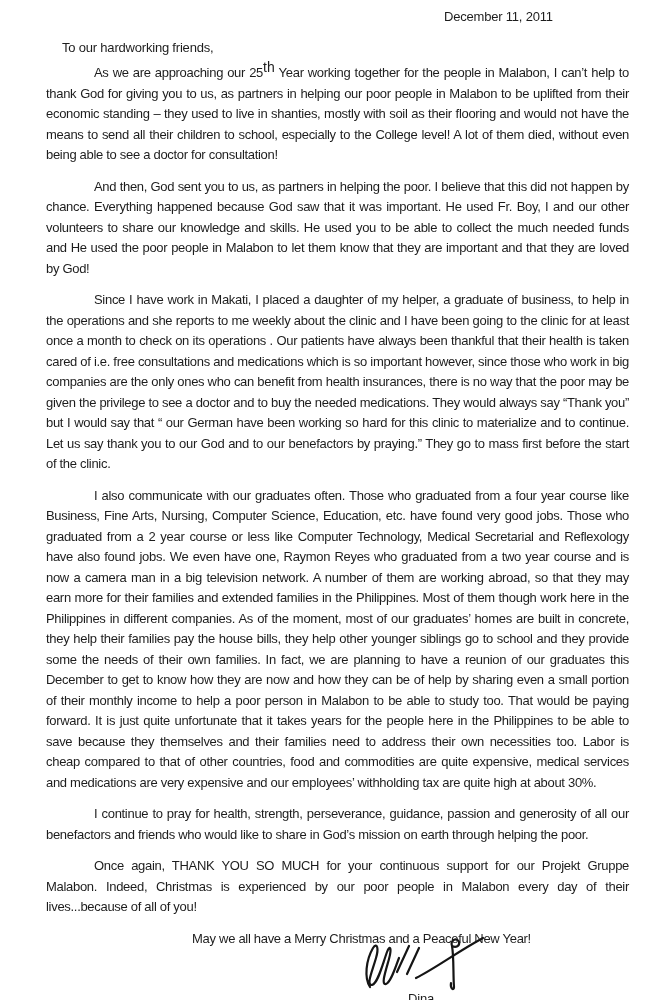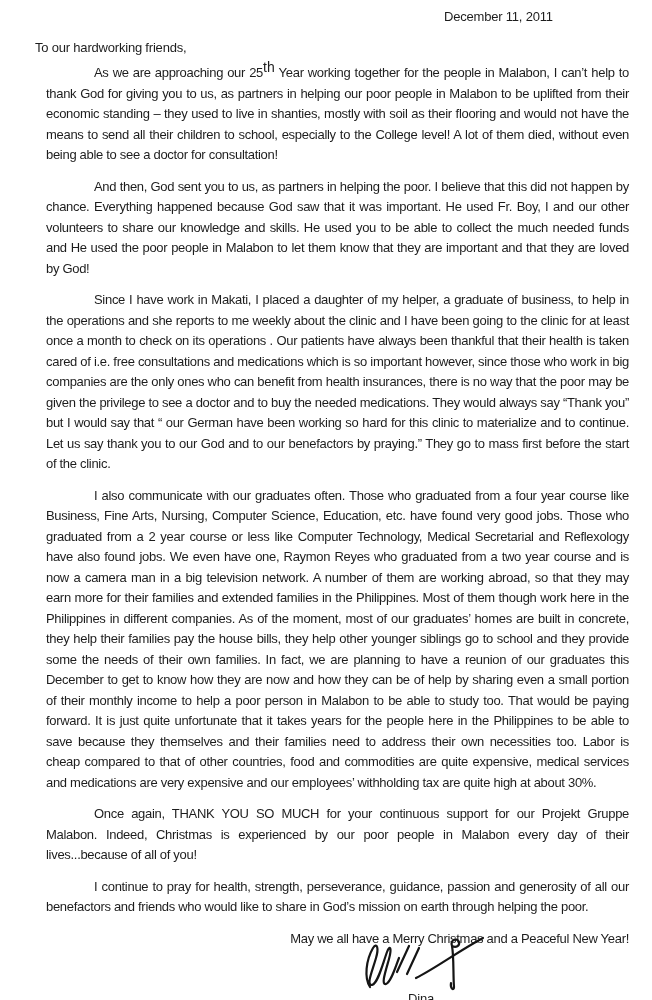--- a/index.html
+++ b/index.html
@@ -19,41 +19,41 @@
   .date {
     position: absolute;
     top: 9px;
     left: 444px;
     font-size: 13px;
     letter-spacing: -0.2px;
   }
   .salutation {
     position: absolute;
     top: 40px;
-    left: 35px;
+    left: 62px;
     font-size: 13px;
     letter-spacing: -0.2px;
     text-align: center;
   }
   .letter-body {
     position: absolute;
     top: 63px;
     left: 46px;
     width: 583px;
     font-size: 13px;
     line-height: 20.5px;
     letter-spacing: -0.3px;
     text-align: justify;
   }
   .letter-body p {
     margin: 0 0 11px 0;
     text-indent: 48px;
   }
   .letter-body p.closing {
-    text-align: right;
+    text-align: center;
     margin-bottom: 0;
   }
   .letter-body sup {
     font-size: 14px;
     line-height: 0;
     vertical-align: super;
     letter-spacing: 0;
   }
   .sig-block {
     margin: -16px 0 0 300px;
@@ -77,22 +77,22 @@
 
   <div class="date">December 11, 2011</div>
 
   <div class="salutation">To our hardworking friends,</div>
 
   <div class="letter-body">
     <p><span>As we are approaching our 25</span><sup>th</sup><span> Year working together for the people in Malabon, I can’t help to thank God for giving you to us, as partners in helping our poor people in Malabon to be uplifted from their economic standing – they used to live in shanties, mostly with soil as their flooring and would not have the means to send all their children to school, especially to the College level!  A lot of them died, without even being able to see a doctor for consultation!</span></p>
     <p>And then, God sent you to us, as partners in helping the poor.  I believe that this did not happen by chance.  Everything happened because God saw that it was important.  He used Fr. Boy, I and our other volunteers to share our knowledge and skills.  He used you to be able to collect the much needed funds and He used the poor people in Malabon to let them know that they are important and that they are loved by God!</p>
     <p>Since I have work in Makati, I placed a daughter of my helper, a graduate of business, to help in the operations and she reports to me weekly about the clinic and I have been going to the clinic for at least once a month to check on its operations .  Our patients have always been thankful that their health is taken cared of i.e. free consultations and medications which is so important however, since those who work in big companies are the only ones who can benefit from health insurances, there is no way that the poor may be given the privilege to see a doctor and to buy the needed medications.  They would always say “Thank you”  but I would say that “ our German have been working so hard for this clinic to materialize and to continue.  Let us say thank you to our God and to our benefactors by praying.”  They go to mass first before the start of the clinic.</p>
     <p>I also communicate with our graduates often.  Those who graduated from a four year course like Business, Fine Arts, Nursing, Computer Science, Education, etc. have found very good jobs.  Those who graduated from a 2 year course or less like Computer Technology, Medical Secretarial and Reflexology have also found jobs.  We even have one, Raymon Reyes who graduated from a two year course and is now a camera man in a big television network.   A number of them are working abroad, so that they may earn more for their families and extended families in the Philippines.  Most of them though work here in the Philippines in different companies.  As of the moment, most of our graduates’ homes are built in concrete,  they help their families pay the house bills, they help other younger siblings go to school and they provide some the needs of their own families.  In fact, we are planning to have a reunion of our graduates this December  to get to know how they are now and how they can be of help by sharing even a small portion of their monthly income to help a poor person in Malabon to be able to study too.  That would be paying forward.  It is just quite unfortunate that it takes years for the people here in the Philippines to be able to save because they themselves and their families need to address their own necessities too.  Labor is cheap compared to that of other countries, food and commodities are quite expensive, medical services and medications are very expensive and our employees’ withholding tax are quite high at about 30%.</p>
+    <p>I continue to pray for health, strength, perseverance, guidance, passion and generosity of all our benefactors and friends who would like to share in God’s mission on earth through helping the poor.</p>
     <p>Once again, THANK YOU SO MUCH for your continuous support for our Projekt Gruppe Malabon.   Indeed, Christmas is experienced by our poor people in Malabon every day of their lives...because of all of you!</p>
-    <p>I continue to pray for health, strength, perseverance, guidance, passion and generosity of all our benefactors and friends who would like to share in God’s mission on earth through helping the poor.</p>
     <p class="closing">May we all have a Merry Christmas and a Peaceful New Year!</p>
 
     <div class="sig-block">
       <svg class="sig-svg" width="130" height="58" viewBox="0 0 130 58" aria-hidden="true">
         <g fill="none" stroke="#151515" stroke-width="2.2" stroke-linecap="round" stroke-linejoin="round">
           <path d="M14,54 C8,45 10,27 17,15 C21,9 23,15 20,25 C16,39 10,52 16,52 C22,50 26,33 31,19 C34,11 36,15 33,26 C29,40 25,52 30,51 C35,49 39,35 43,25"></path>
           <path d="M41,39 L53,13"></path>
           <path d="M51,41 L63,15"></path>
           <path d="M96,13 C94,7 101,4 103,9 C104,13 100,15 96,13 C98,24 97,41 98,54 C98,58 94,56 95,50"></path>
           <path d="M60,45 C80,35 101,19 127,5"></path>

